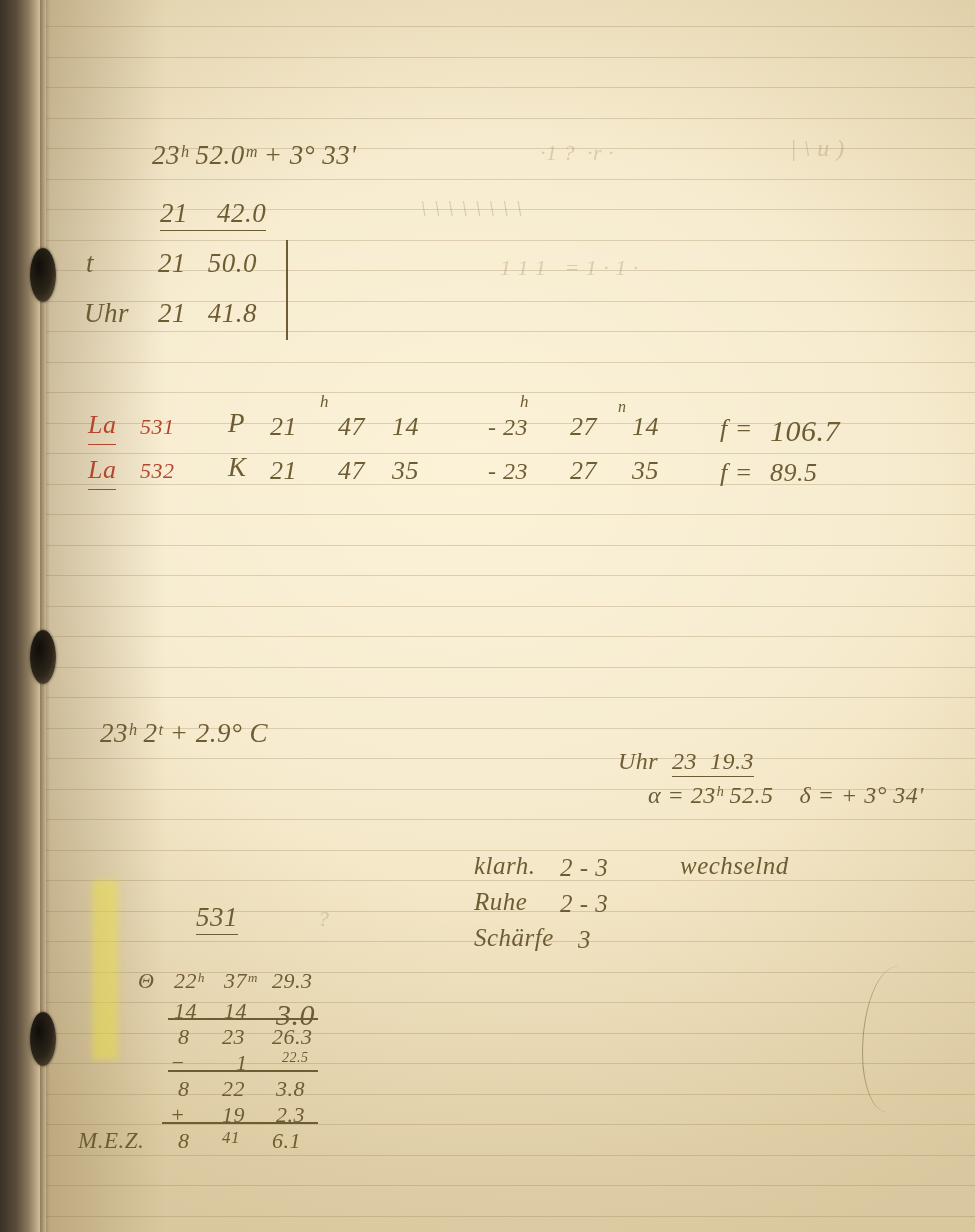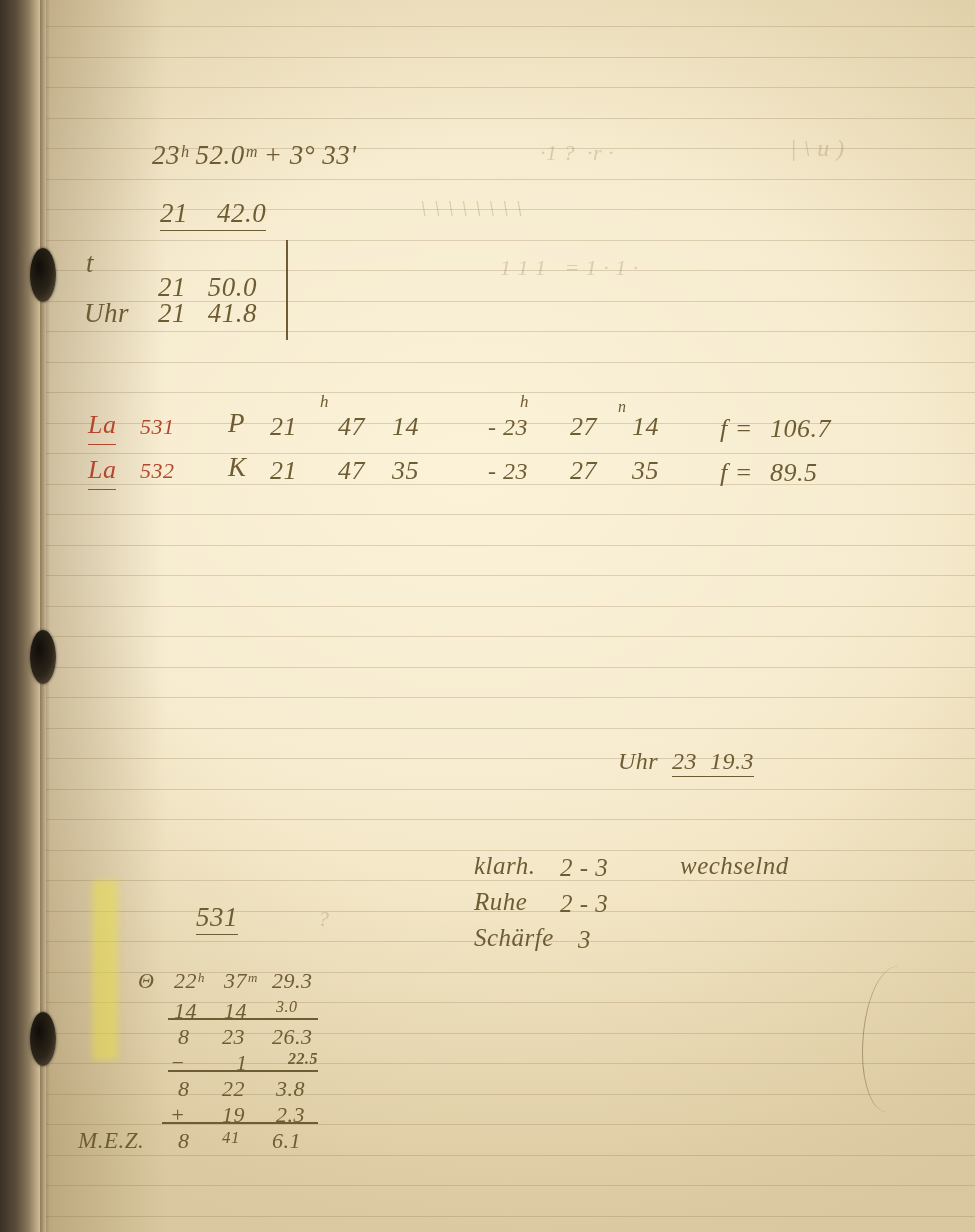--- a/index.html
+++ b/index.html
@@ -167,57 +167,59 @@
   <div class="hw faint" style="left:790px; top:135px; font-size:24px;">| \ u )</div>
   <div class="hw faint" style="left:420px; top:195px; font-size:24px;">\ \ \ \ \ \ \ \</div>
   <div class="hw faint" style="left:500px; top:255px; font-size:22px;">1 1 1   = 1 · 1 ·</div>
 
 
   <div class="hw ink" style="left:152px; top:140px; font-size:27px;">23ʰ 52.0ᵐ + 3° 33'</div>
 
   <div class="hw ink ul" style="left:160px; top:198px; font-size:27px;">21    42.0</div>
 
   <div class="hw ink" style="left:86px; top:248px; font-size:27px;">t</div>
-  <div class="hw ink" style="left:158px; top:248px; font-size:27px;margin-top:24px;">21   50.0</div>
+  <div class="hw ink" style="left:158px; top:248px; font-size:27px;">21   50.0</div>
 
   <div class="hw ink" style="left:84px; top:298px; font-size:27px;">Uhr</div>
   <div class="hw ink" style="left:158px; top:298px; font-size:27px;">21   41.8</div>
 
   <div class="vbar" style="left:286px; top:240px; height:100px;"></div>
 
   <div class="hw red ul-red" style="left:88px; top:410px; font-size:26px;">La</div>
   <div class="hw red" style="left:140px; top:414px; font-size:22px;">531</div>
   <div class="hw ink" style="left:228px; top:408px; font-size:27px;">P</div>
   <div class="hw ink" style="left:270px; top:412px; font-size:26px;">21</div>
   <div class="hw ink" style="left:320px; top:392px; font-size:17px;">h</div>
   <div class="hw ink" style="left:338px; top:412px; font-size:26px;">47</div>
   <div class="hw ink" style="left:392px; top:412px; font-size:26px;">14</div>
   <div class="hw ink" style="left:488px; top:414px; font-size:24px;">- 23</div>
   <div class="hw ink" style="left:520px; top:392px; font-size:17px;">h</div>
   <div class="hw ink" style="left:570px; top:412px; font-size:26px;">27</div>
   <div class="hw ink" style="left:618px; top:398px; font-size:16px;">n</div>
   <div class="hw ink" style="left:632px; top:412px; font-size:26px;">14</div>
   <div class="hw ink" style="left:720px; top:414px; font-size:26px;">f =</div>
-  <div class="hw ink" style="left:770px; top:414px; font-size:26px;">106.7</div>
+  <div class="hw ink" style="left:770px; top:414px; font-size:30px;">106.7</div>
 
   <div class="hw red ul-red" style="left:88px; top:455px; font-size:26px;">La</div>
   <div class="hw red" style="left:140px; top:458px; font-size:22px;">532</div>
   <div class="hw ink" style="left:228px; top:452px; font-size:27px;">K</div>
   <div class="hw ink" style="left:270px; top:456px; font-size:26px;">21</div>
   <div class="hw ink" style="left:338px; top:456px; font-size:26px;">47</div>
   <div class="hw ink" style="left:392px; top:456px; font-size:26px;">35</div>
   <div class="hw ink" style="left:488px; top:458px; font-size:24px;">- 23</div>
   <div class="hw ink" style="left:570px; top:456px; font-size:26px;">27</div>
   <div class="hw ink" style="left:632px; top:456px; font-size:26px;">35</div>
   <div class="hw ink" style="left:720px; top:458px; font-size:26px;">f =</div>
   <div class="hw ink" style="left:770px; top:458px; font-size:26px;">89.5</div>
 
+  <div class="hw ink" style="left:100px; top:718px; font-size:27px;">23ʰ 2ᵗ + 2.9° C</div>
 
   <div class="hw ink" style="left:618px; top:748px; font-size:24px;">Uhr</div>
   <div class="hw ink ul" style="left:672px; top:748px; font-size:24px;">23  19.3</div>
+  <div class="hw ink" style="left:648px; top:782px; font-size:24px;">α = 23ʰ 52.5    δ = + 3° 34'</div>
 
   <div class="hw ink" style="left:474px; top:852px; font-size:25px;">klarh.</div>
   <div class="hw ink" style="left:560px; top:854px; font-size:25px;">2 - 3</div>
   <div class="hw ink" style="left:680px; top:852px; font-size:25px;">wechselnd</div>
 
   <div class="hw ink" style="left:474px; top:888px; font-size:25px;">Ruhe</div>
   <div class="hw ink" style="left:560px; top:890px; font-size:25px;">2 - 3</div>
 
   <div class="hw ink" style="left:474px; top:924px; font-size:25px;">Schärfe</div>
   <div class="hw ink" style="left:578px; top:926px; font-size:25px;">3</div>
@@ -225,30 +227,30 @@
   <div class="hw ink ul" style="left:196px; top:902px; font-size:27px;">531</div>
   <div class="hw faint" style="left:318px; top:906px; font-size:22px;">?</div>
 
   <div class="hw ink" style="left:138px; top:968px; font-size:22px;">Θ</div>
   <div class="hw ink" style="left:174px; top:968px; font-size:22px;">22ʰ</div>
   <div class="hw ink" style="left:224px; top:968px; font-size:22px;">37ᵐ</div>
   <div class="hw ink" style="left:272px; top:968px; font-size:22px;">29.3</div>
 
   <div class="hw ink" style="left:174px; top:998px; font-size:22px;">14</div>
   <div class="hw ink" style="left:224px; top:998px; font-size:22px;">14</div>
-  <div class="hw ink" style="left:276px; top:998px; font-size:16px;">3.0</div>
+  <div class="hw ink" style="left:276px; top:998px; font-size:30px;">3.0</div>
   <div class="hline" style="left:168px; top:1018px; width:150px;"></div>
 
   <div class="hw ink" style="left:178px; top:1024px; font-size:22px;">8</div>
   <div class="hw ink" style="left:222px; top:1024px; font-size:22px;">23</div>
   <div class="hw ink" style="left:272px; top:1024px; font-size:22px;">26.3</div>
 
   <div class="hw ink" style="left:170px; top:1050px; font-size:22px;">−</div>
   <div class="hw ink" style="left:236px; top:1050px; font-size:22px;">1</div>
-  <div class="hw ink" style="left:288px; top:1050px; font-size:16px;font-weight:bold;">22.5</div>
+  <div class="hw ink" style="left:282px; top:1050px; font-size:14px;">22.5</div>
   <div class="hline" style="left:168px; top:1070px; width:150px;"></div>
 
   <div class="hw ink" style="left:178px; top:1076px; font-size:22px;">8</div>
   <div class="hw ink" style="left:222px; top:1076px; font-size:22px;">22</div>
   <div class="hw ink" style="left:276px; top:1076px; font-size:22px;">3.8</div>
 
   <div class="hw ink" style="left:170px; top:1102px; font-size:22px;">+</div>
   <div class="hw ink" style="left:222px; top:1102px; font-size:22px;">19</div>
   <div class="hw ink" style="left:276px; top:1102px; font-size:22px;">2.3</div>
   <div class="hline" style="left:162px; top:1122px; width:156px;"></div>

